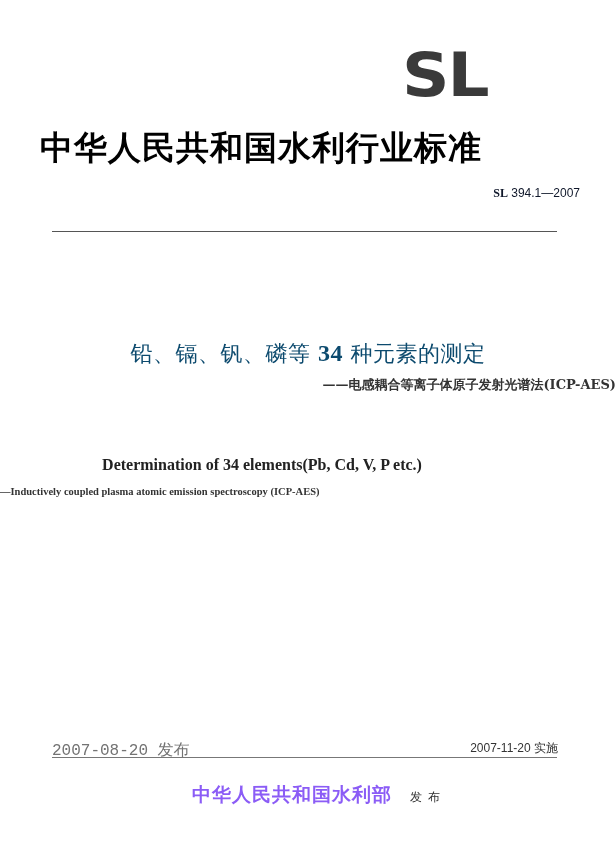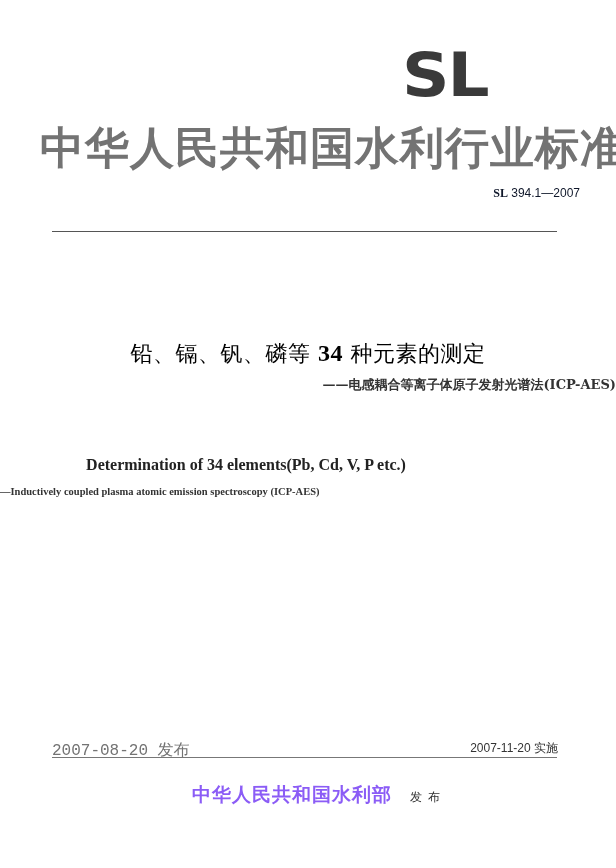--- a/index.html
+++ b/index.html
@@ -7,44 +7,44 @@
   .abs { position: absolute; }
   .logo {
     left: 402px; top: 50px; width: 140px; height: 56px;
     font-family: "DejaVu Sans", sans-serif; font-weight: bold;
     font-size: 66px; line-height: 56px; color: #3a3a3a; letter-spacing: -2px;
     transform: scaleY(0.92); transform-origin: top left;
   }
   .main-title {
     left: 40px; top: 128px; width: 540px;
     font-family: "DejaVu Serif", serif; font-weight: bold;
-    font-size: 44px; line-height: 40px; color: #737373; letter-spacing: 1px;
+    font-size: 33px; line-height: 40px; color: #000000; letter-spacing: 1px;
     white-space: nowrap;
   }
   .std-no {
     left: 440px; top: 186px; width: 140px; text-align: right;
     font-family: "Liberation Sans", sans-serif; font-size: 12px; color: #0f172a;
   }
   .std-no .sl { font-family: "Liberation Serif", serif; font-weight: bold; }
   .rule-top {
     left: 52px; top: 231px; width: 505px; height: 1px; background: #555;
   }
   .cn-title {
     left: 0; top: 339px; width: 616px; text-align: center;
-    font-family: "DejaVu Sans", sans-serif; font-size: 22px; color: #000000;
+    font-family: "DejaVu Sans", sans-serif; font-size: 22px; color: #0c4a6e;
     letter-spacing: 0.5px; white-space: nowrap;
   }
   .cn-title .num { font-family: "Liberation Serif", serif; font-weight: bold; font-size: 24px; }
   .cn-sub {
     left: 0; top: 376px; width: 616px; text-align: right;
     font-family: "DejaVu Serif", serif; font-weight: bold; font-size: 13px; color: #333;
     white-space: nowrap; padding-left: 20px; box-sizing: border-box;
   }
   .en-title {
-    left: 0; top: 456px; width: 492px; text-align: center;
+    left: 16px; top: 456px; width: 492px; text-align: center;
     font-family: "Liberation Serif", serif; font-weight: bold; font-size: 16px; color: #222;
     white-space: nowrap;
   }
   .en-sub {
     left: 0; top: 486px; width: 616px; 
     font-family: "Liberation Serif", serif; font-weight: bold; font-size: 10.5px; color: #333;
     white-space: nowrap;
   }
   .date-left {
     left: 52px; top: 740px;

